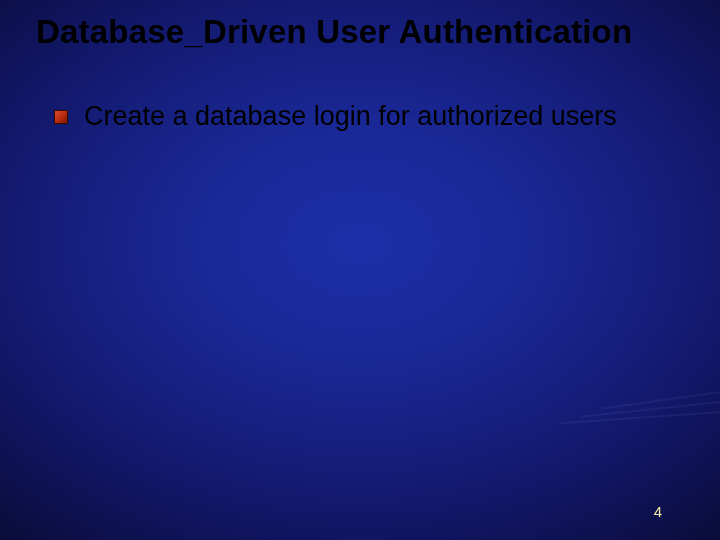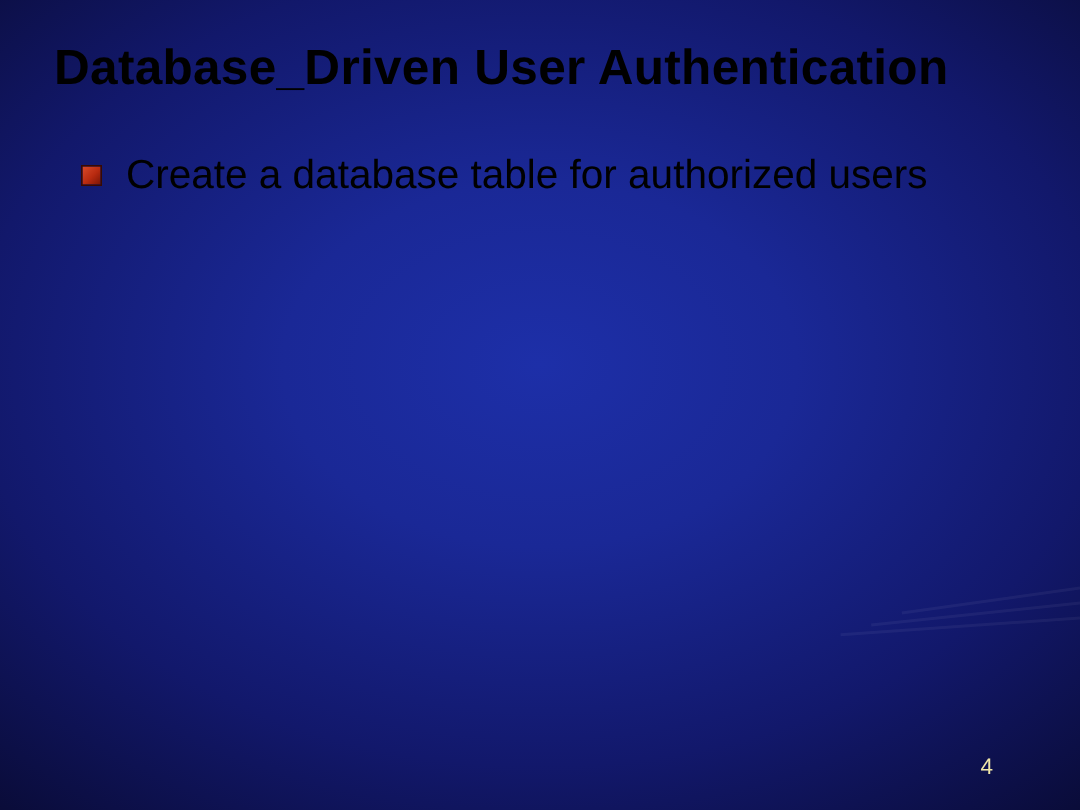--- a/index.html
+++ b/index.html
@@ -17,21 +17,21 @@
                 #1d2fa8 0%,
                 #1a2896 25%,
                 #12186b 55%,
                 #0a0c3a 80%,
                 #050520 100%);
     position: relative;
     box-sizing: border-box;
   }
   .title {
     position: absolute;
-    top: 26px;
+    top: 13px;
     left: 36px;
     right: 20px;
     font-size: 33px;
     font-weight: bold;
     color: #000000;
     letter-spacing: 0.2px;
   }
   .body {
     position: absolute;
     top: 100px;
@@ -75,21 +75,21 @@
 </head>
 <body>
 
 <div class="slide">
 
   <div class="title">Database_Driven User Authentication</div>
 
   <div class="body">
     <div class="bullet-item">
       <div class="bullet-marker"></div>
-      <span>Create a database table for authorized users</span>
+      <span>Create a database login for authorized users</span>
     </div>
   </div>
 
   <div class="streak s1"></div>
   <div class="streak s2"></div>
   <div class="streak s3"></div>
 
   <div class="pagenum">4</div>
 
 </div>

